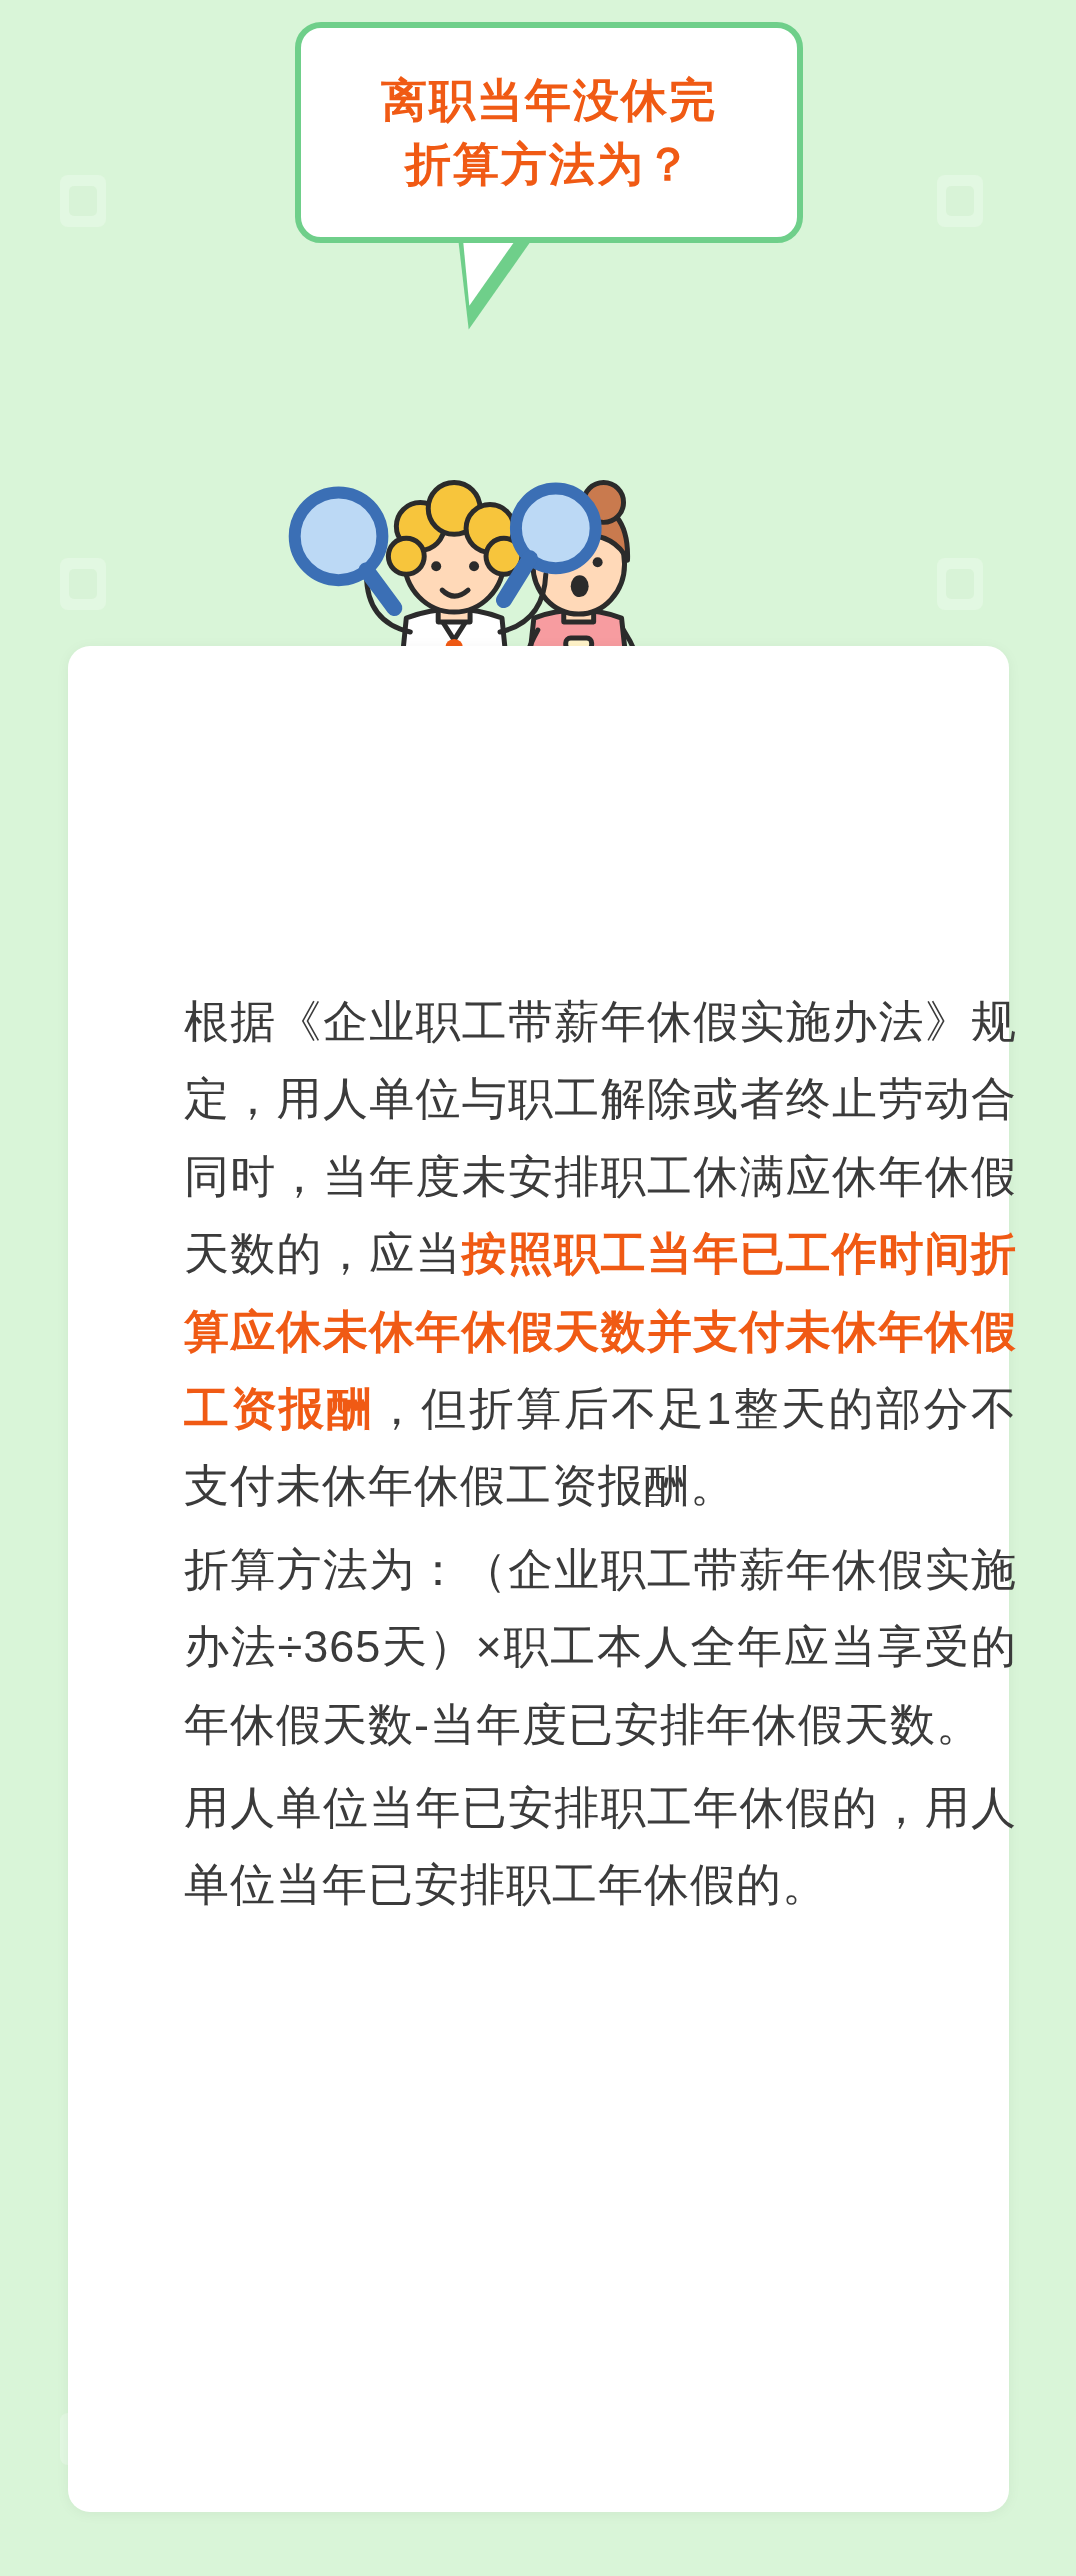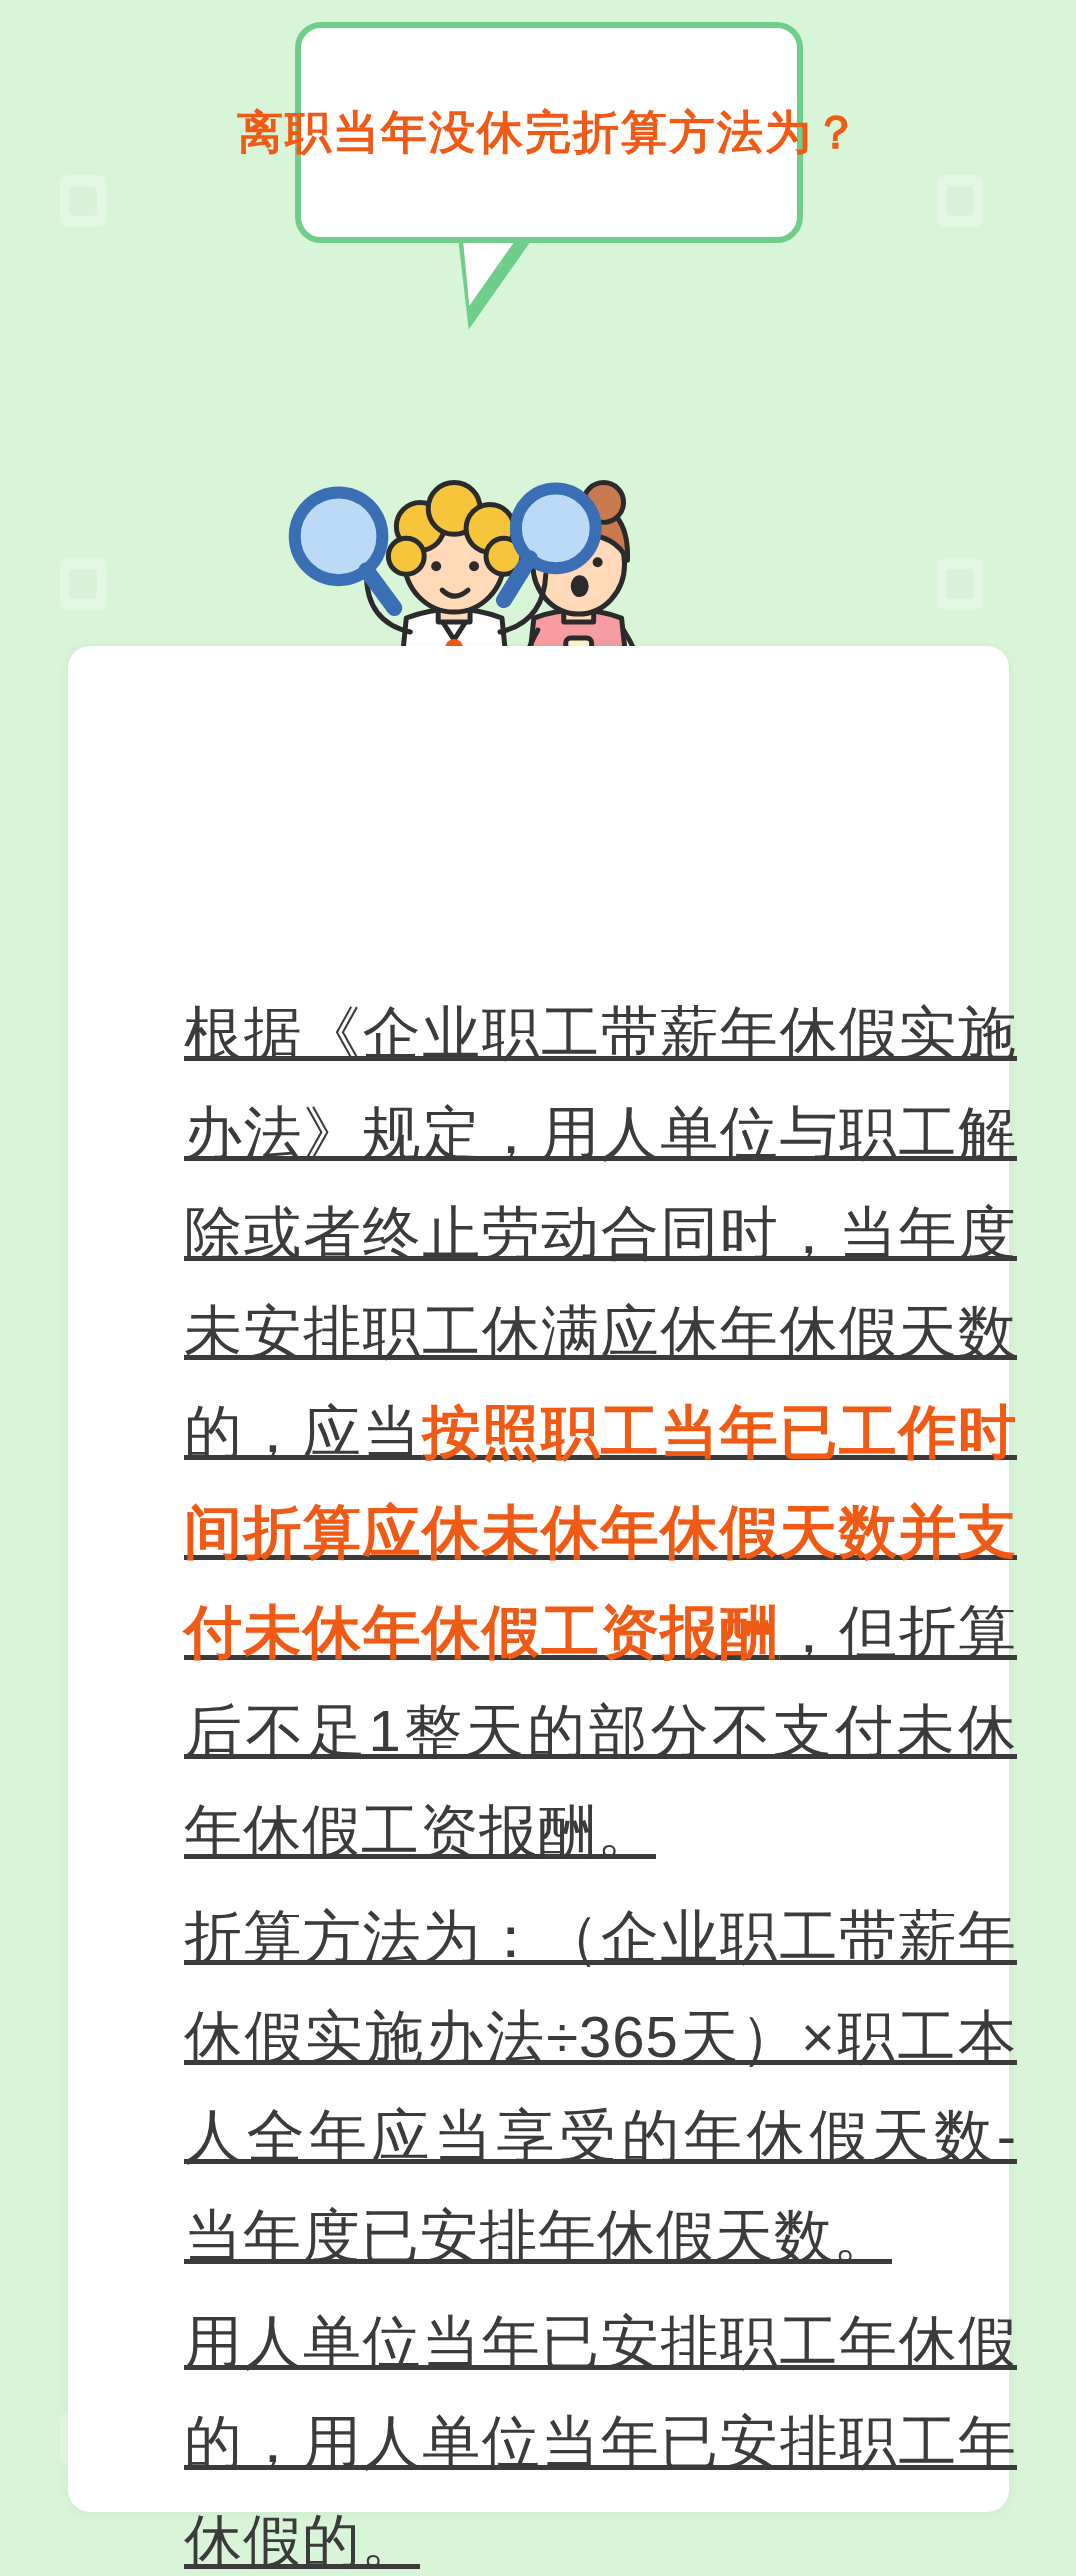--- a/index.html
+++ b/index.html
@@ -39,21 +39,21 @@
     position: absolute;
     left: 295px;
     top: 22px;
     width: 508px;
     height: 221px;
     background: #ffffff;
     border: 6px solid #6fcf8a;
     border-radius: 26px;
     box-sizing: border-box;
     display: flex;
-    flex-direction: row;
+    flex-direction: column;
     align-items: center;
     justify-content: center;
   }
   .bubble-line {
     color: #f05a14;
     font-weight: bold;
     font-size: 46px;
     letter-spacing: 2px;
     line-height: 1.38;
     white-space: nowrap;
@@ -99,28 +99,27 @@
     border-radius: 22px;
     box-shadow: 0 2px 14px rgba(0,0,0,0.05);
   }
   .card-body {
     position: absolute;
     left: 116px;
     top: 337px;
     width: 833px;
   }
   .para {
-    font-size: 58px;
+    font-size: 45px;
     line-height: 1.72;
     color: #3b3b3b;
     letter-spacing: 1px;
     text-align: justify;
     margin: 0 0 6px 0;
     font-family: "Liberation Sans", "DejaVu Sans", sans-serif;
-    text-decoration: underline;
   }
   .hl {
     color: #f05a14;
     font-weight: bold;
   }
 </style>
 </head>
 <body>
 
 <div class="wm" style="left:60px;  top:175px;"></div>

